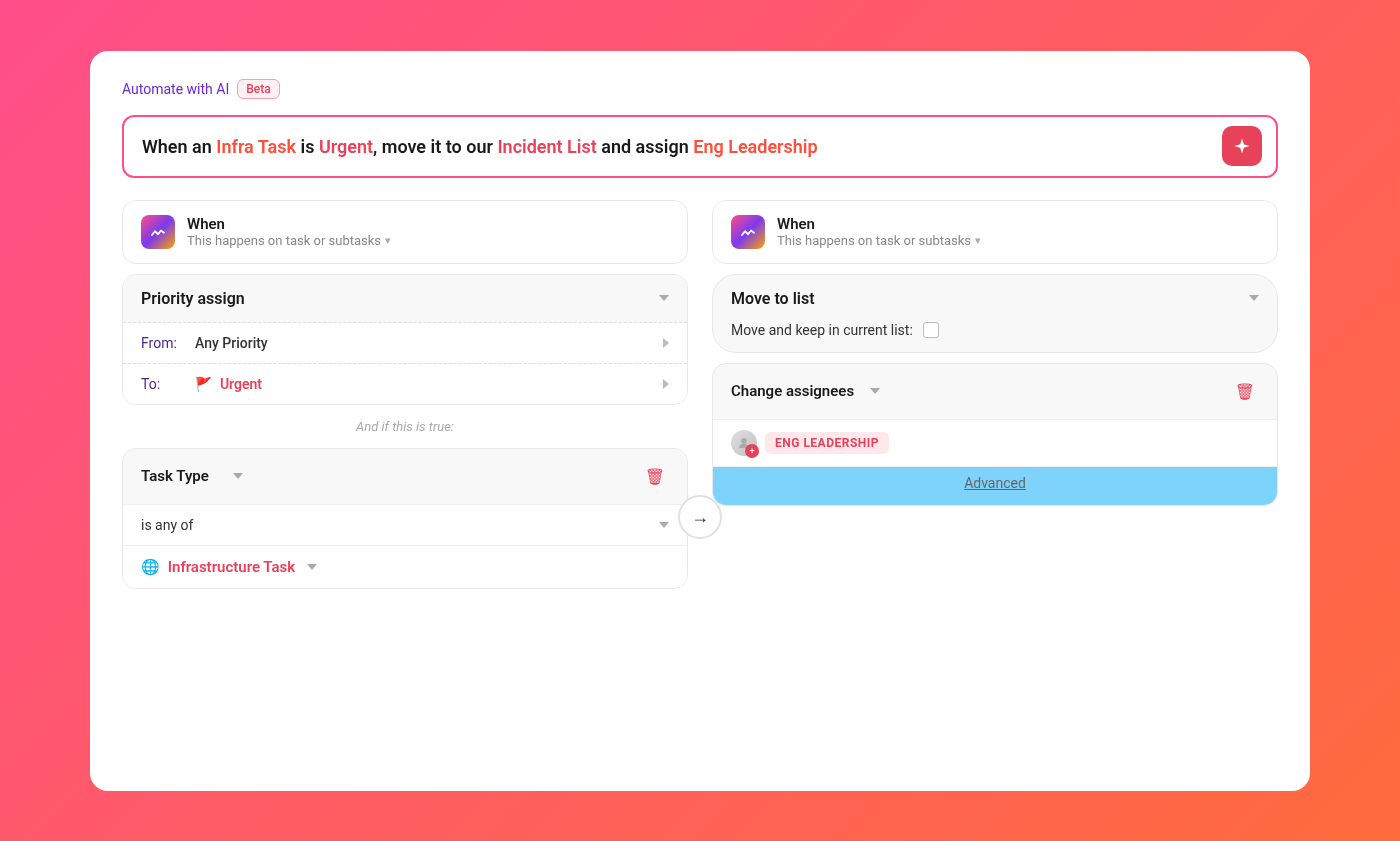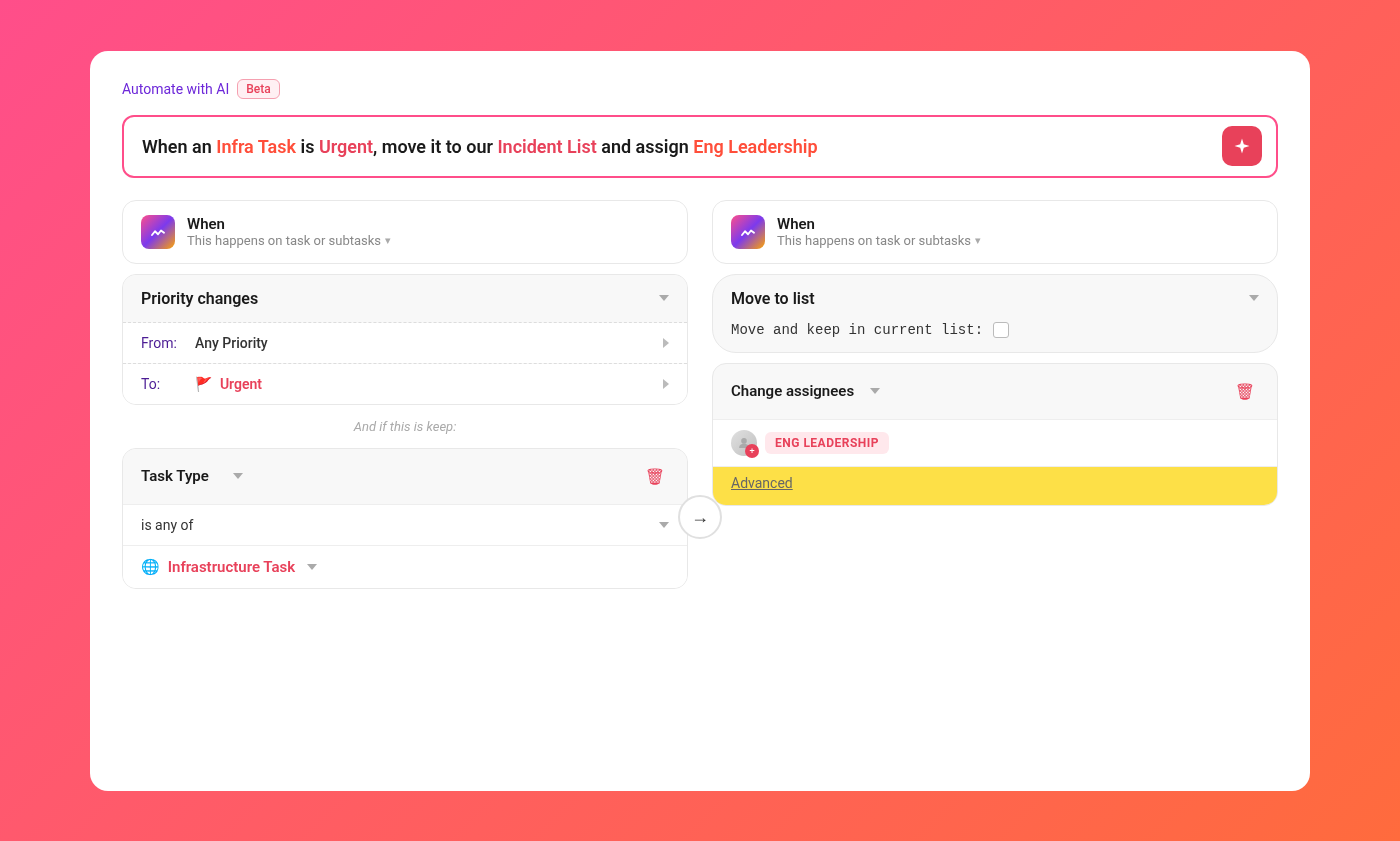--- a/index.html
+++ b/index.html
@@ -275,21 +275,20 @@
       background: #fff;
       border-radius: 10px;
       border: 1px solid #eee;
     }
     .incident-list-value { font-size: 15px; color: #e8415a; font-weight: 600; }
     .keep-in-list-row {
       display: flex;
       align-items: flex-start;
       gap: 10px;
       padding: 0 18px 14px;
-      font-family: Liberation Mono, monospace;
     }
     .keep-in-list-label { font-size: 14px; color: #333; }
     .checkbox-empty {
       width: 16px;
       height: 16px;
       border: 1.5px solid #bbb;
       border-radius: 3px;
       background: #fff;
       flex-shrink: 0;
     }
@@ -355,23 +354,23 @@
       background: #ffe8ec;
       color: #e8415a;
       border-radius: 6px;
       padding: 4px 10px;
       font-size: 12px;
       font-weight: 700;
       letter-spacing: 0.5px;
     }
     .advanced-row {
       display: flex;
-      justify-content: flex-start;
+      justify-content: center;
       padding: 8px 18px 14px;
-      background: #fde047;
+      background: #7dd3fc;
       border-top: 1px solid #eee;
     }
     .advanced-link {
       font-size: 14px;
       color: #666;
       text-decoration: underline;
       cursor: pointer;
     }
     .chevron-icon {
       display: inline-block;
@@ -433,41 +432,41 @@
           <span class="when-title">When</span>
           <span class="when-subtitle">
             <span>This happens on task or subtasks</span>
             <span class="chevron-down">▾</span>
           </span>
         </div>
       </div>
 
       <div class="condition-card">
         <div class="condition-row">
-          <span class="condition-row-label">Priority changes</span>
+          <span class="condition-row-label">Priority assign</span>
           <span class="chevron-icon"></span>
         </div>
         <hr class="divider-dashed">
         <div class="from-to-row">
           <span class="from-to-label">From:</span>
           <span class="from-to-value">Any Priority</span>
           <span class="right-chevron"></span>
         </div>
         <hr class="divider-dashed">
         <div class="from-to-row">
           <span class="from-to-label">To:</span>
           <span class="from-to-value">
             <span class="urgent-flag">🚩</span>
             <span class="urgent-text">Urgent</span>
           </span>
           <span class="right-chevron"></span>
         </div>
       </div>
 
-      <div class="and-if-label">And if this is keep:</div>
+      <div class="and-if-label">And if this is true:</div>
 
       <div class="task-type-card">
         <div class="task-type-row">
           <div class="task-type-left">
             <span class="task-type-label">Task Type</span>
             <span class="chevron-icon"></span>
           </div>
           <button class="trash-icon-btn">🗑</button>
         </div>
         <div class="is-any-of-row">

